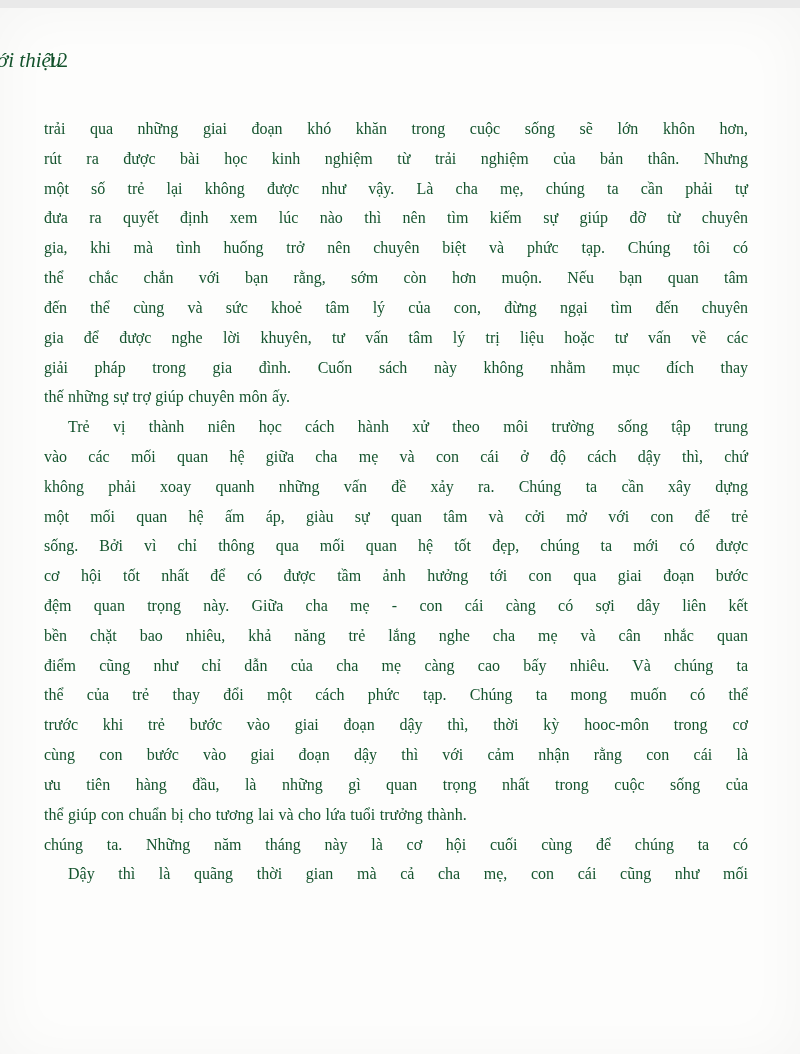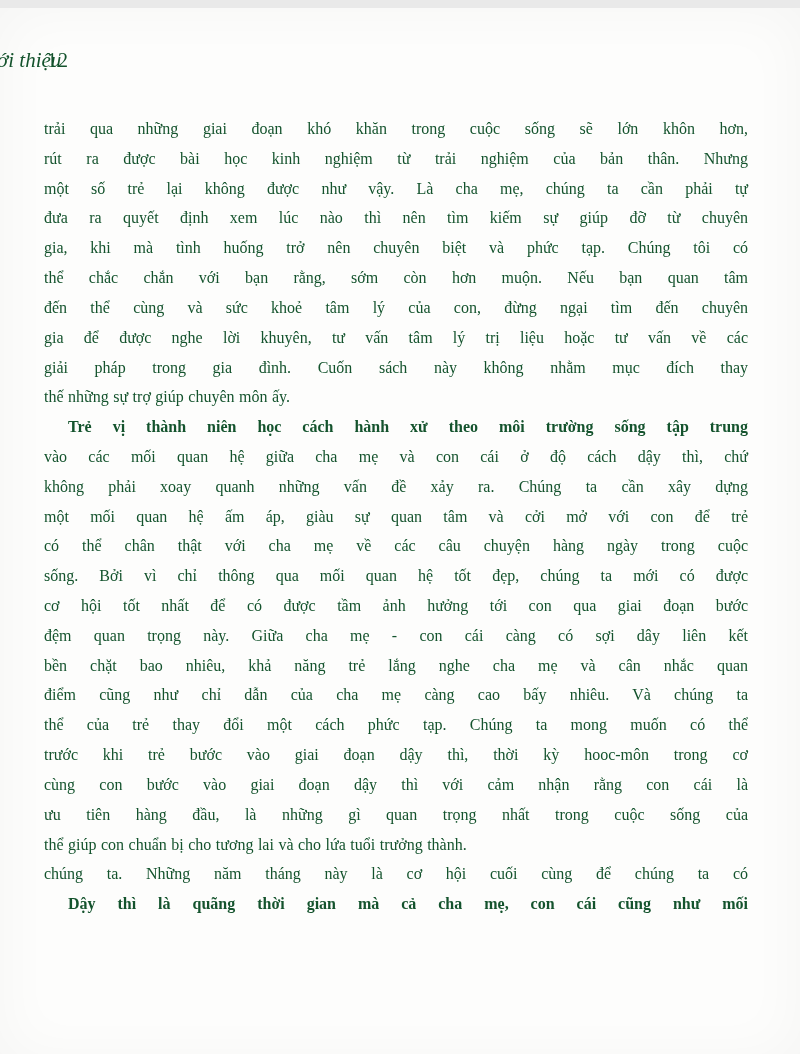--- a/index.html
+++ b/index.html
@@ -49,21 +49,20 @@
     text-align: justify;
     text-align-last: justify;
     white-space: normal;
     word-spacing: 0.5px;
   }
   .line.end {
     text-align-last: left;
   }
   .line.indent {
     text-indent: 24px;
-    font-weight: bold;
   }
 </style>
 </head>
 <body>
 
 <div class="page">
 
   <div class="folio">12</div>
   <div class="running-head">Giới thiệu</div>
 
@@ -77,21 +76,20 @@
     <div class="line">thể chắc chắn với bạn rằng, sớm còn hơn muộn. Nếu bạn quan tâm</div>
     <div class="line">đến thể cùng và sức khoẻ tâm lý của con, đừng ngại tìm đến chuyên</div>
     <div class="line">gia để được nghe lời khuyên, tư vấn tâm lý trị liệu hoặc tư vấn về các</div>
     <div class="line">giải pháp trong gia đình. Cuốn sách này không nhằm mục đích thay</div>
     <div class="line end">thế những sự trợ giúp chuyên môn ấy.</div>
 
     <div class="line indent">Trẻ vị thành niên học cách hành xử theo môi trường sống tập trung</div>
     <div class="line">vào các mối quan hệ giữa cha mẹ và con cái ở độ cách dậy thì, chứ</div>
     <div class="line">không phải xoay quanh những vấn đề xảy ra. Chúng ta cần xây dựng</div>
     <div class="line">một mối quan hệ ấm áp, giàu sự quan tâm và cởi mở với con để trẻ</div>
-    <div class="line">có thể chân thật với cha mẹ về các câu chuyện hàng ngày trong cuộc</div>
     <div class="line">sống. Bởi vì chỉ thông qua mối quan hệ tốt đẹp, chúng ta mới có được</div>
     <div class="line">cơ hội tốt nhất để có được tầm ảnh hưởng tới con qua giai đoạn bước</div>
     <div class="line">đệm quan trọng này. Giữa cha mẹ - con cái càng có sợi dây liên kết</div>
     <div class="line">bền chặt bao nhiêu, khả năng trẻ lắng nghe cha mẹ và cân nhắc quan</div>
     <div class="line">điểm cũng như chỉ dẫn của cha mẹ càng cao bấy nhiêu. Và chúng ta</div>
     <div class="line">thể của trẻ thay đổi một cách phức tạp. Chúng ta mong muốn có thể</div>
     <div class="line">trước khi trẻ bước vào giai đoạn dậy thì, thời kỳ hooc-môn trong cơ</div>
     <div class="line">cùng con bước vào giai đoạn dậy thì với cảm nhận rằng con cái là</div>
     <div class="line">ưu tiên hàng đầu, là những gì quan trọng nhất trong cuộc sống của</div>
     <div class="line end">thể giúp con chuẩn bị cho tương lai và cho lứa tuổi trưởng thành.</div>

